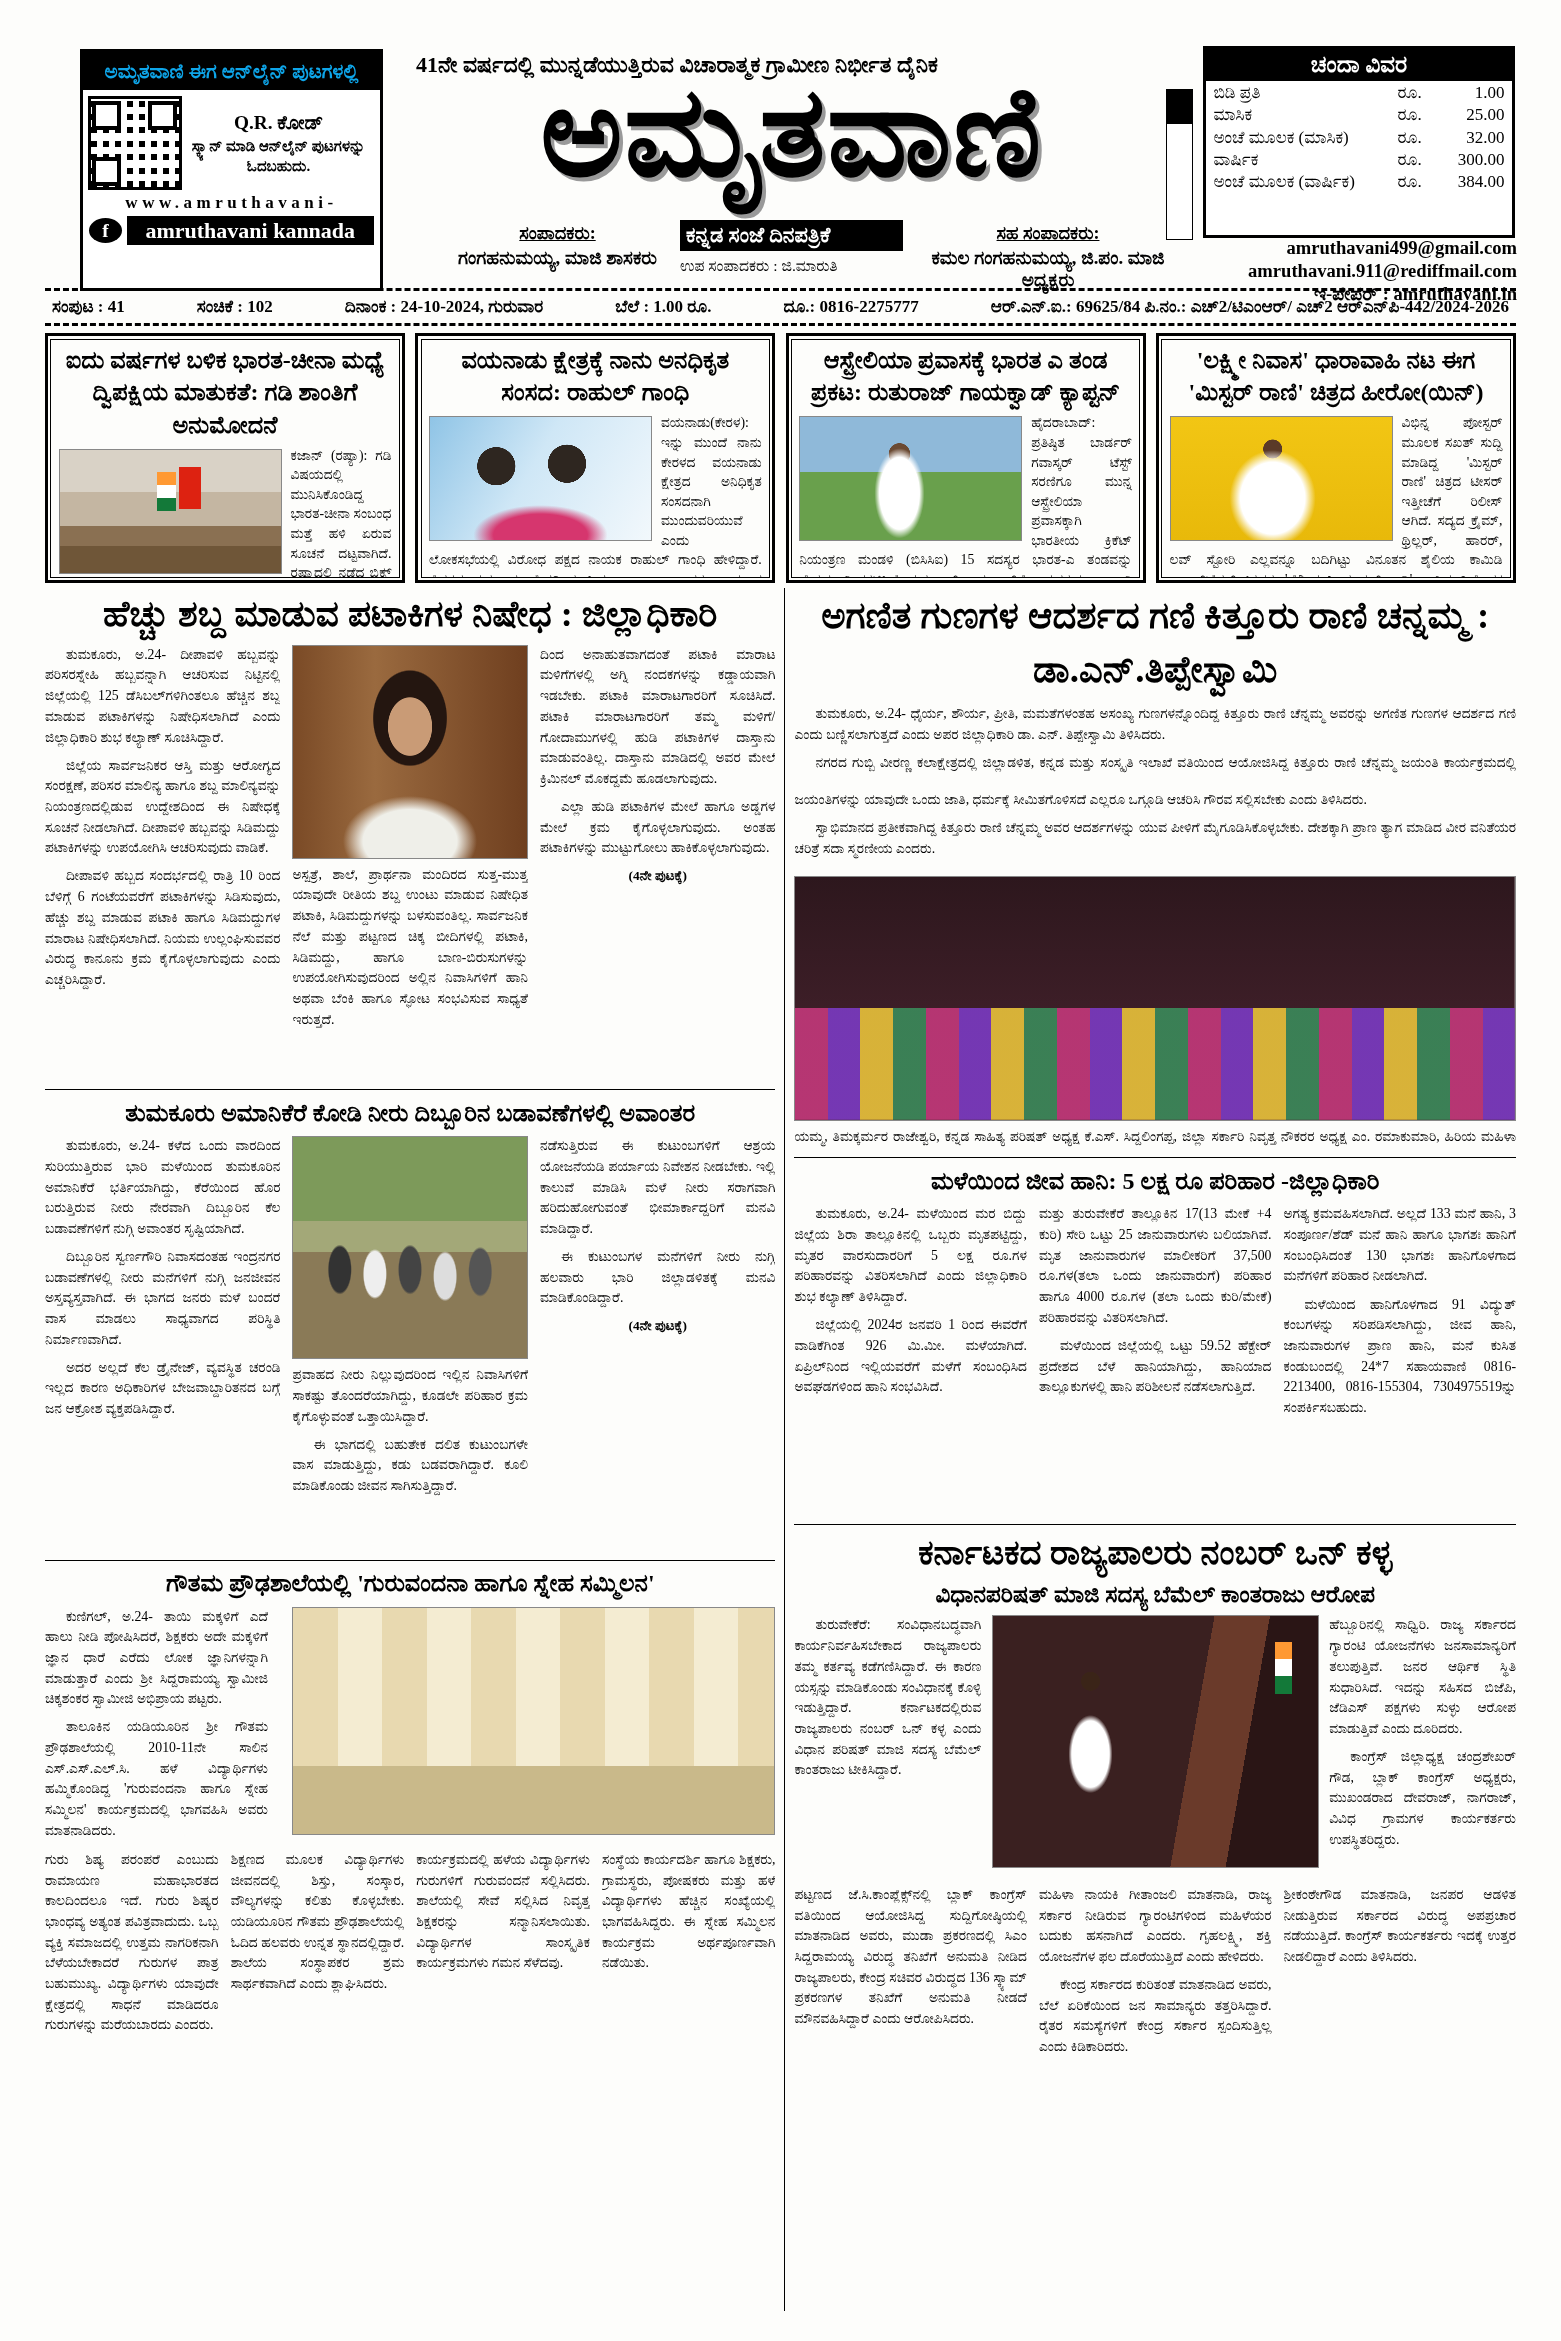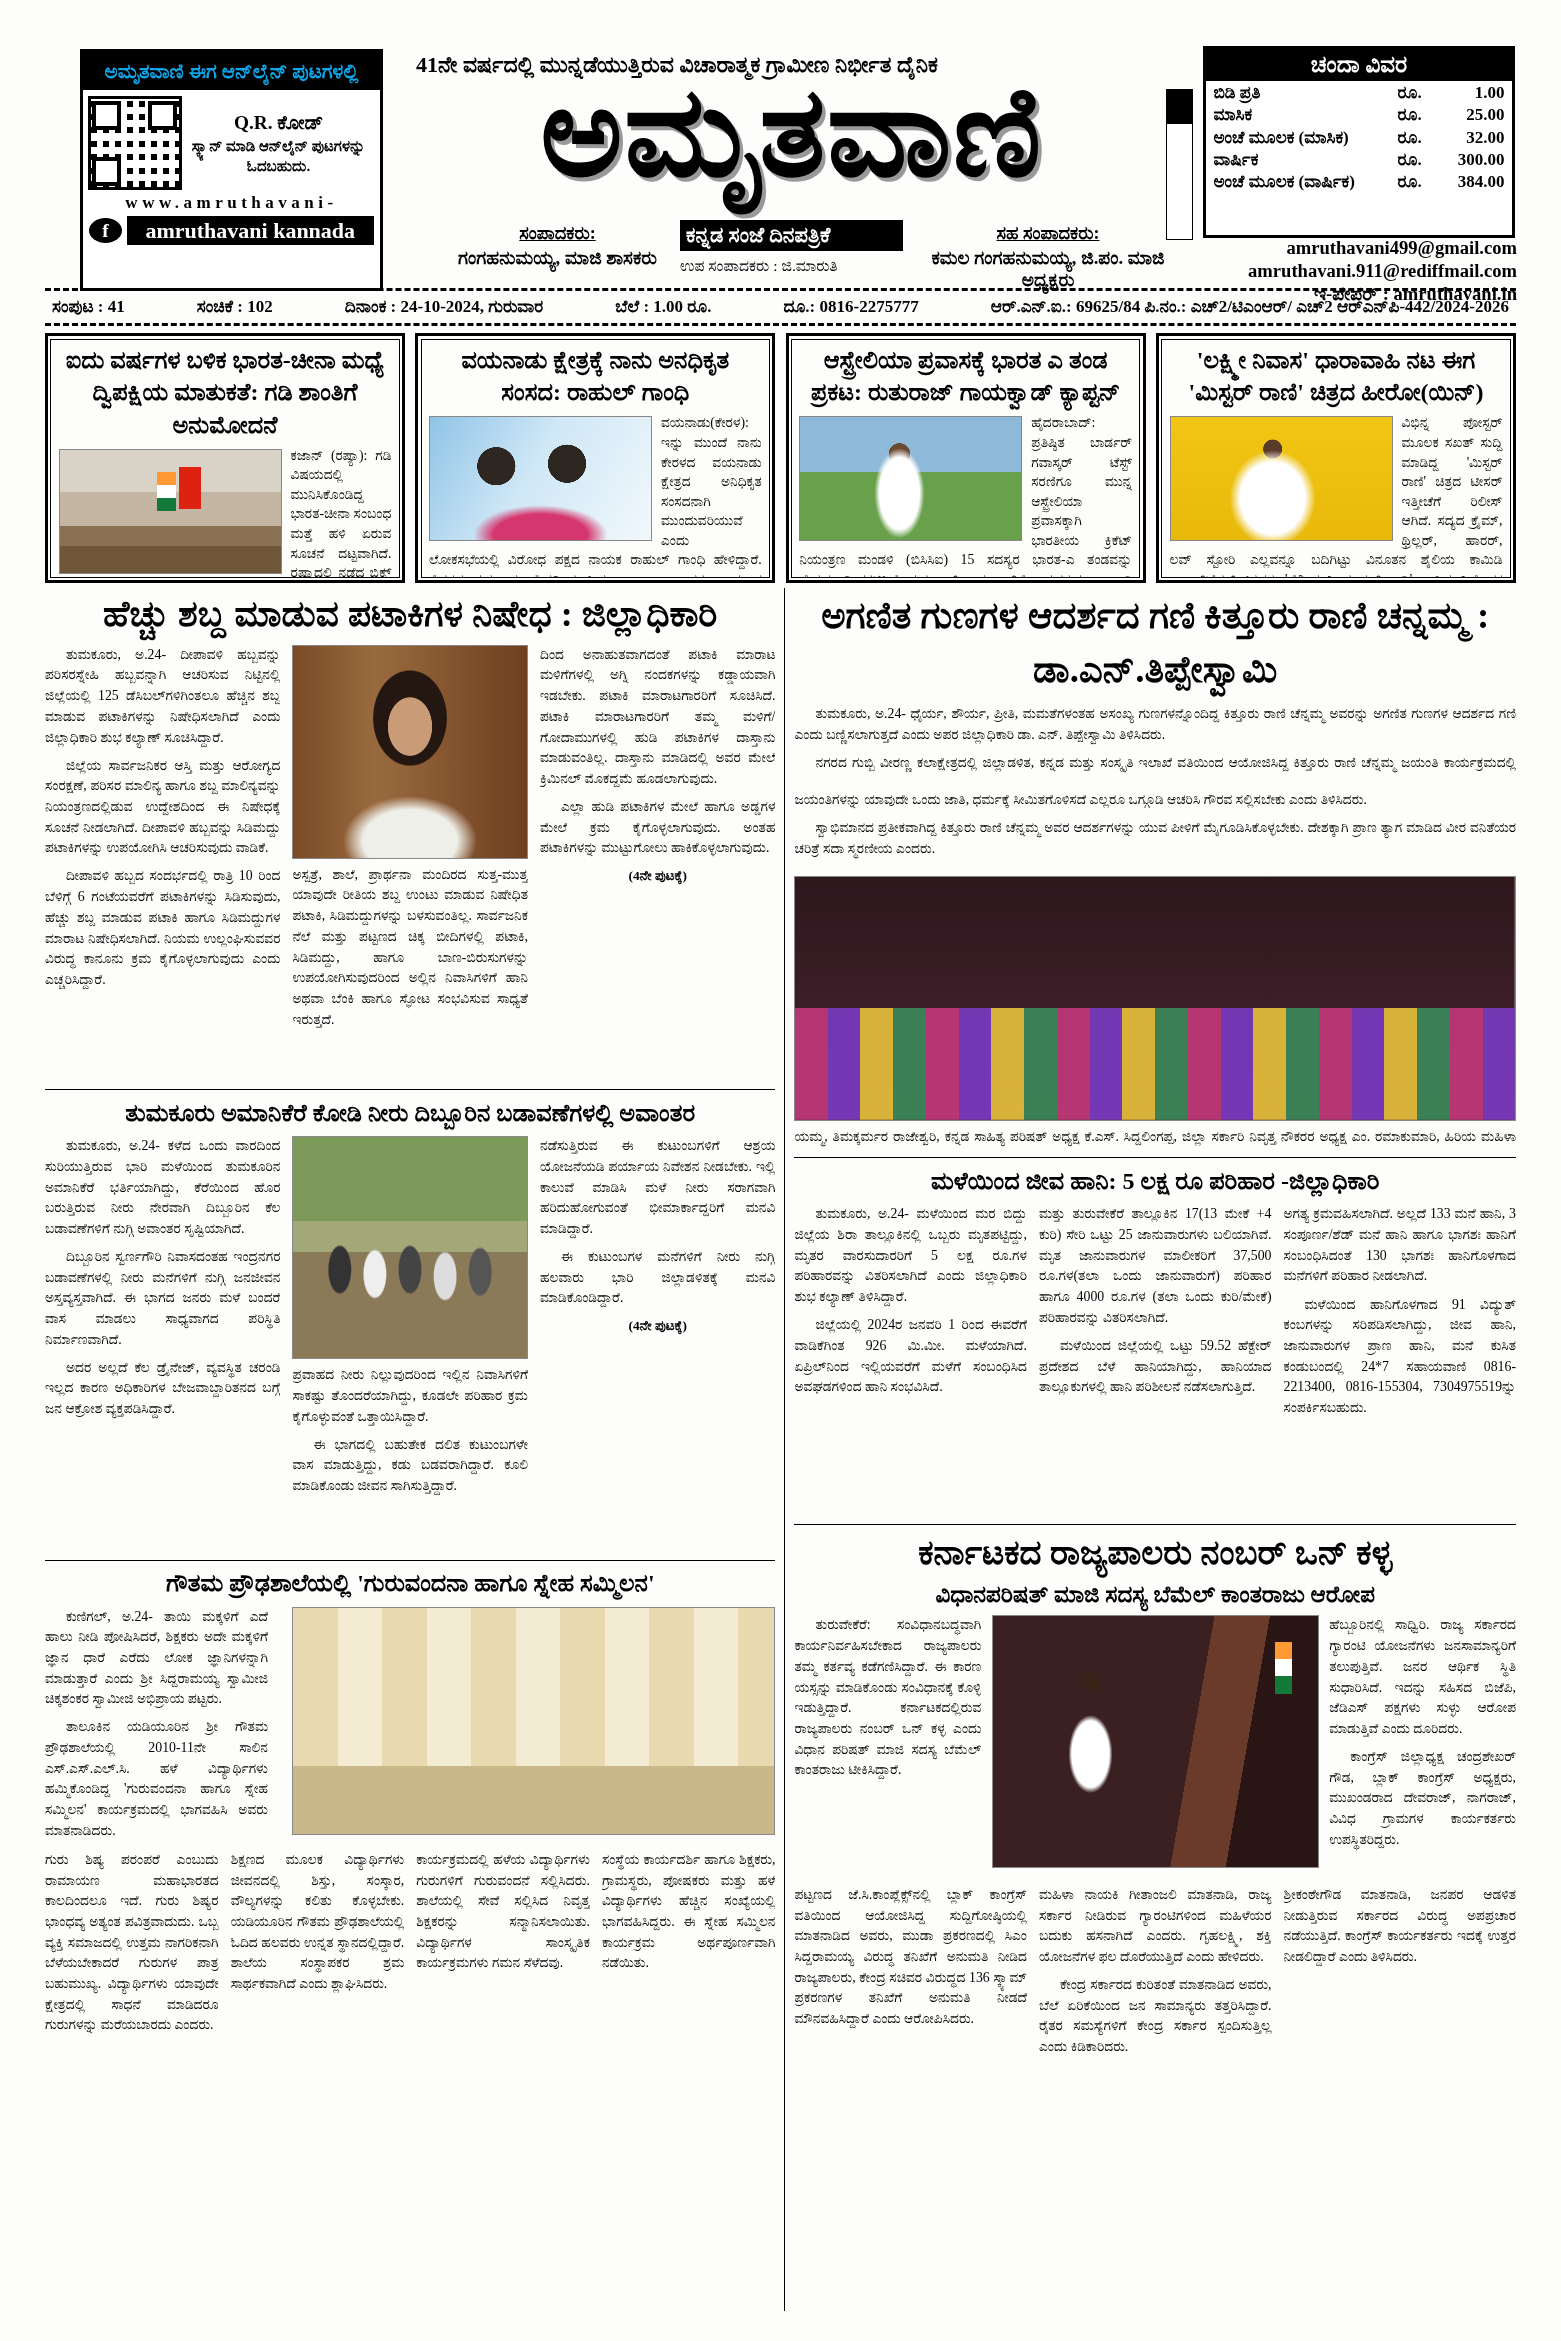--- a/index.html
+++ b/index.html
@@ -31,21 +31,21 @@
   .sidestrip .cap{background:#000;height:34px;}
   .ed-left{position:absolute;left:446px;top:223px;width:223px;text-align:center;}
   .ed-right{position:absolute;left:914px;top:223px;width:268px;text-align:center;}
   .ed-lab{font-size:18px;font-weight:bold;text-decoration:underline;}
   .ed-name{font-size:18.6px;font-weight:bold;margin-top:3px;}
   .typebox{position:absolute;left:680px;top:220px;width:223px;text-align:left;}
   .typebox .tb{background:#000;color:#fff;font-size:21px;font-weight:bold;padding:3px 6px;}
   .typebox .ub{font-size:15.6px;margin-top:6px;}
   .subbox{position:absolute;left:1203px;top:46px;width:306px;height:186px;border:3px solid #000;background:#fff;}
   .subbox .blk{background:#000;color:#fff;text-align:center;font-size:23px;font-weight:bold;padding:3px 0;}
-  .subrow{display:flex;font-size:17px;font-weight:bold;padding:2.2px 7.4px 0 7.4px;}
+  .subrow{display:flex;font-size:17px;font-weight:normal;padding:2.2px 7.4px 0 7.4px;}
   .subrow .l{flex:1;} .subrow .c{width:39px;} .subrow .v{width:68px;text-align:right;}
   .mails{position:absolute;left:1190px;top:236px;width:327px;text-align:right;font-weight:bold;font-size:18.6px;line-height:1.25;}
   
   .dash{border-top:3.7px dashed #000;margin:0 45px;}
   .infobar{display:flex;justify-content:space-between;align-items:center;padding:6px 52px;font-size:17px;font-weight:bold;}
   
   .topRow{display:flex;gap:10.4px;margin:7.4px 45px 4.5px 45px;height:250px;}
   .tbox{flex:1;border:3.7px solid #000;padding:2.2px;}
   .tbox .inner{border:1.5px solid #000;height:100%;box-sizing:border-box;padding:4.5px 7.4px;overflow:hidden;}
   .tbox h3{margin:0 0 4.5px 0;text-align:center;font-size:24px;line-height:1.35;}

